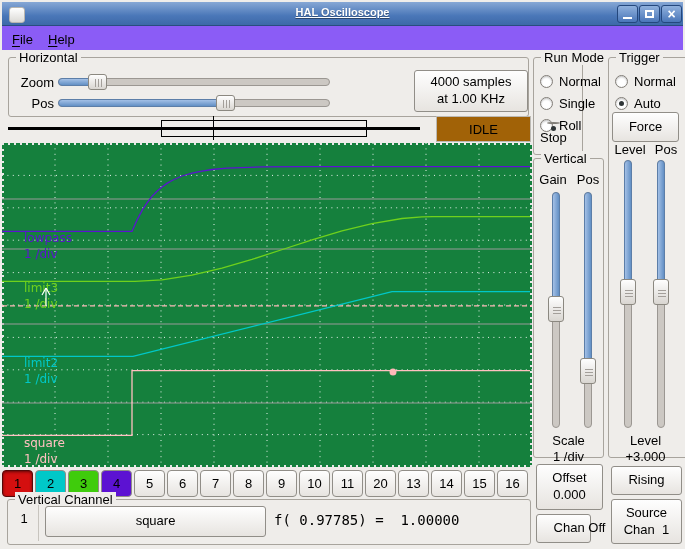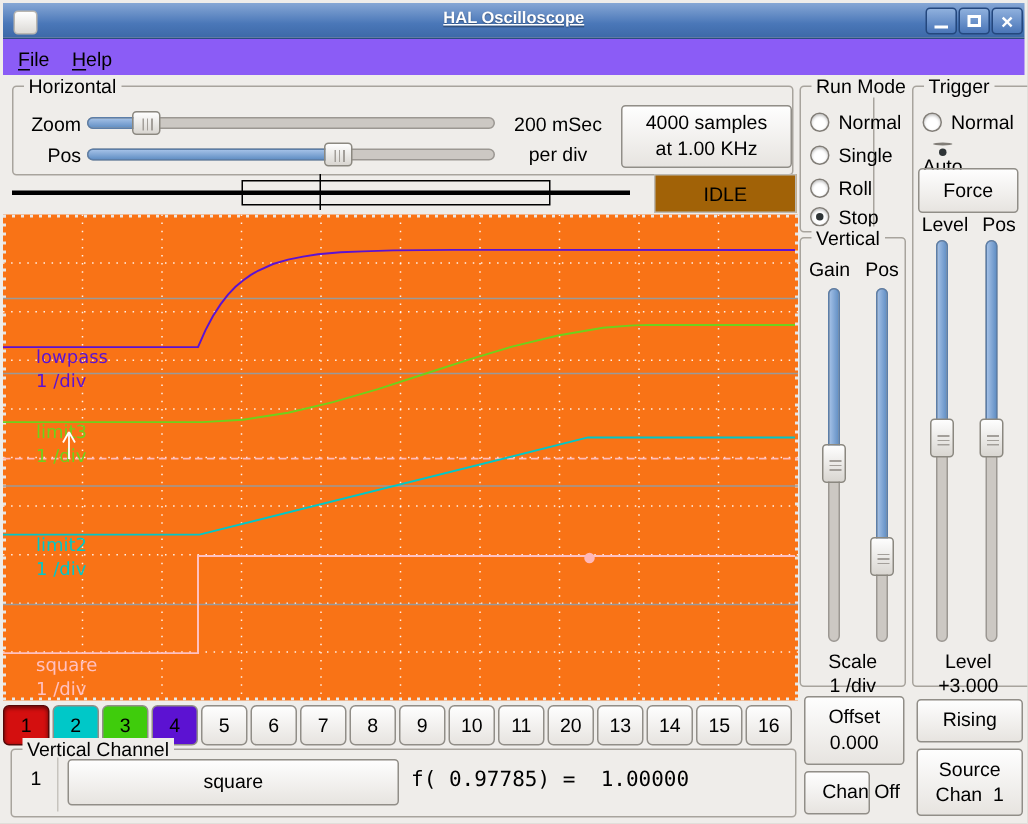--- a/index.html
+++ b/index.html
@@ -36,21 +36,21 @@
   
   .radio-row{position:absolute;display:flex;align-items:center;gap:6px;height:16px;}
   .radio{width:13px;height:13px;border-radius:50%;background:#fff;border:1px solid #817d77;box-shadow:inset 0 1px 2px rgba(0,0,0,.25);position:relative;}
   .radio.on::after{content:"";position:absolute;left:3px;top:3px;width:5px;height:5px;border-radius:50%;background:#2e3436;}
   
   #rec-line{left:8px;top:127px;width:412px;height:3px;background:#000;}
   #rec-box{left:161px;top:120px;width:206px;height:17px;border:1px solid #000;}
   #rec-trig{left:213px;top:116px;width:1px;height:24px;background:#000;}
   #idle{left:436px;top:116px;width:95px;height:26px;background:#a16207;border:1px solid #bcb9b3;display:flex;align-items:center;justify-content:center;}
   
-  #scope{left:2px;top:143px;width:530px;height:324px;background:#f97316;}
+  #scope{left:2px;top:143px;width:530px;height:324px;background:#15803d;}
   #scope svg text{font-family:"DejaVu Sans","Liberation Sans",sans-serif;font-size:12px;}
   
   #chrow{left:2px;top:470px;width:531px;height:27px;display:flex;gap:2px;}
   .chbtn{width:31px;height:27px;flex:none;display:flex;align-items:center;justify-content:center;background:linear-gradient(#fefefe,#e7e4e0);border:1px solid #918e88;border-radius:4px;font-size:13px;}
   .chbtn.on{border-color:#550808;box-shadow:inset 0 1px 3px rgba(0,0,0,.55);}
   
   #sel-num{left:14px;top:511px;width:20px;text-align:center;}
   #sel-sep{left:38px;top:505px;width:1px;height:36px;background:#c7c4be;}
   #readout{left:274px;top:512px;font-family:"DejaVu Sans Mono","Liberation Mono",monospace;font-size:14px;white-space:pre;}
   .cap{text-align:center;}
@@ -87,24 +87,20 @@
   <div class="hslider abs" style="left:58px;top:74px;width:272px;">
     <div class="htrough"></div>
     <div class="hfill" style="width:40px;"></div>
     <div class="hhandle" style="left:30px;"></div>
   </div>
   <div class="abs" style="left:18px;top:96px;width:36px;text-align:right;">Pos</div>
   <div class="hslider abs" style="left:58px;top:95px;width:272px;">
     <div class="htrough"></div>
     <div class="hfill" style="width:168px;"></div>
     <div class="hhandle" style="left:158px;"></div>
-  </div>
-  <div class="abs cap" style="left:333px;top:73px;width:78px;line-height:1.55;">
-    <div>200 mSec</div>
-    <div>per div</div>
   </div>
   <div class="btn abs" style="left:414px;top:70px;width:114px;height:42px;">
     <span>4000 samples</span>
     <span>at 1.00 KHz</span>
   </div>
 
   <div id="rec-line" class="abs"></div>
   <div id="rec-box" class="abs"></div>
   <div id="rec-trig" class="abs"></div>
   <div id="idle" class="abs">
@@ -167,21 +163,21 @@
     <span>Normal</span>
   </div>
   <div class="radio-row" style="left:540px;top:95px;">
     <span class="radio"></span>
     <span>Single</span>
   </div>
   <div class="radio-row" style="left:540px;top:117px;">
     <span class="radio"></span>
     <span>Roll</span>
   </div>
-  <div class="radio-row" style="left:540px;top:136px;">
+  <div class="radio-row" style="left:540px;top:122px;flex-direction:column;">
     <span class="radio on"></span>
     <span>Stop</span>
   </div>
 
   <div class="frame abs" style="left:533px;top:158px;width:71px;height:300px;">
     <span class="frame-label">Vertical</span>
   </div>
   <div class="abs cap" style="left:536px;top:172px;width:34px;">Gain</div>
   <div class="abs cap" style="left:573px;top:172px;width:30px;">Pos</div>
   <div class="vslider abs" style="left:548px;top:192px;height:236px;">
@@ -193,32 +189,32 @@
     <div class="vtrough"></div>
     <div class="vfill" style="height:179px;"></div>
     <div class="vhandle" style="top:166px;"></div>
   </div>
   <div class="abs cap" style="left:533px;top:433px;width:71px;">Scale</div>
   <div class="abs cap" style="left:533px;top:449px;width:71px;">1 /div</div>
   <div class="btn abs" style="left:536px;top:464px;width:67px;height:46px;">
     <span>Offset</span>
     <span>0.000</span>
   </div>
-  <div class="btn abs" style="left:536px;top:514px;width:44px;height:29px;padding-left:32px;">
+  <div class="btn abs" style="left:536px;top:514px;width:55px;height:29px;padding-left:32px;">
     <span>Chan Off</span>
   </div>
 
   <div class="frame abs" style="left:608px;top:57px;width:87px;height:401px;">
     <span class="frame-label">Trigger</span>
   </div>
   <div class="radio-row" style="left:615px;top:73px;">
     <span class="radio"></span>
     <span>Normal</span>
   </div>
-  <div class="radio-row" style="left:615px;top:95px;flex-direction:column;">
+  <div class="radio-row" style="left:615px;top:95px;">
     <span class="radio on"></span>
     <span>Auto</span>
   </div>
   <div class="btn abs" style="left:612px;top:112px;width:67px;height:30px;">
     <span>Force</span>
   </div>
   <div class="abs cap" style="left:610px;top:142px;width:40px;">Level</div>
   <div class="abs cap" style="left:652px;top:142px;width:28px;">Pos</div>
   <div class="vslider abs" style="left:620px;top:160px;height:268px;">
     <div class="vtrough"></div>

